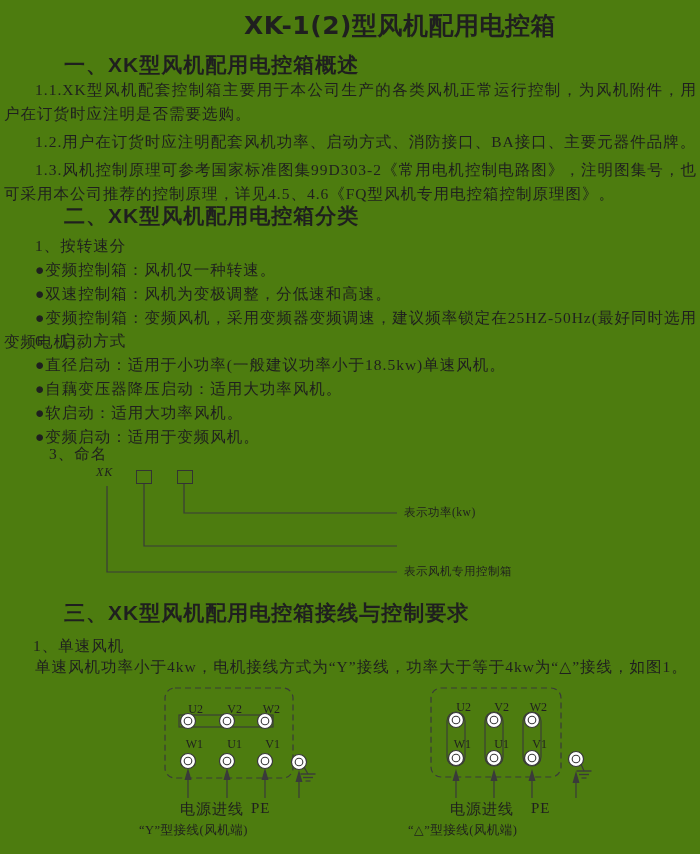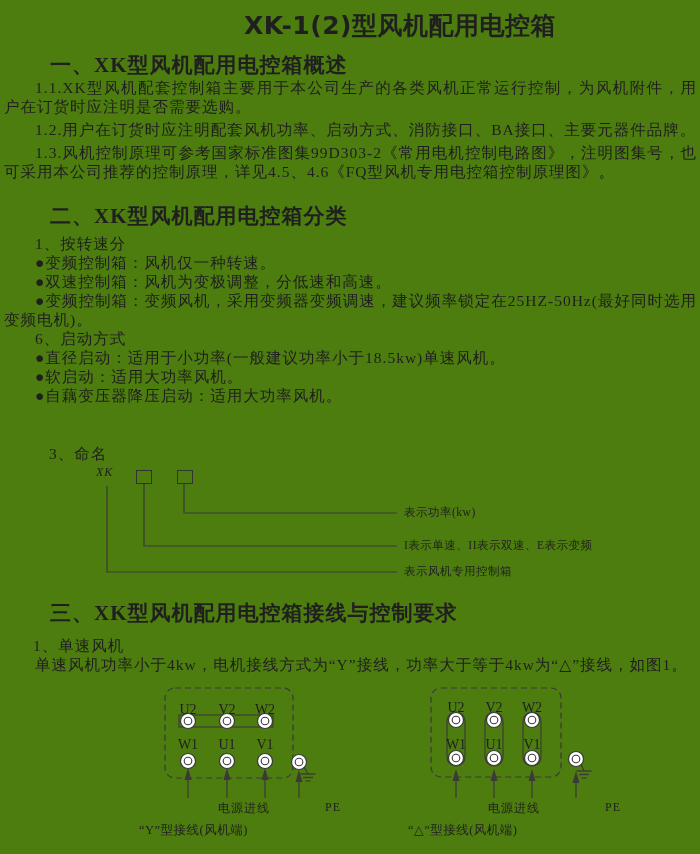--- a/index.html
+++ b/index.html
@@ -8,37 +8,37 @@
     background:#4d7c0f; color:#1f1f1f; overflow:hidden;
     font-family:"Liberation Serif","DejaVu Serif",serif;
   }
   .abs{position:absolute;}
   .title{
     position:absolute; top:9px; left:110px; width:580px;
     text-align:center; font-family:"DejaVu Sans","Liberation Sans",sans-serif;
     font-weight:bold; font-size:25px; letter-spacing:0.5px; white-space:nowrap;
   }
   .h{
-    position:absolute; left:50px;
-    font-family:Liberation Serif, serif;
+    position:absolute; left:64px;
+    font-family:Liberation Sans, sans-serif;
     font-weight:bold; font-size:21px; letter-spacing:1px; white-space:nowrap;
   }
-  .flow{position:absolute; left:4px; width:693px; font-size:15.5px; line-height:19px; letter-spacing:1px; text-align:justify;}
+  .flow{position:absolute; left:4px; width:693px; font-size:15.5px; line-height:24px; letter-spacing:1px; text-align:justify;}
   .flow p{margin:0; text-indent:2em;}
   .flow p + p{margin-top:4px;}
   .flow .grouptitle{margin-bottom:0;}
   .nbox{position:absolute; width:14px; height:12px; border:1.5px solid #333;}
   .nlabel{position:absolute; left:404px; font-size:11.5px; letter-spacing:0.5px; white-space:nowrap;}
   .ntext{position:absolute; font-size:12px; letter-spacing:1px;font-style:italic;}
   svg{position:absolute; left:0; top:0;}
   .wd{position:absolute; width:195px; height:170px;}
-  .tlabel{position:absolute; width:30px; margin-left:-15px; text-align:center;
-          font-size:14px; white-space:nowrap;}
-  .plabel{position:absolute; width:90px; margin-left:-45px; text-align:right;
-          font-size:12px; letter-spacing:1px; white-space:nowrap;}
+  .tlabel{position:absolute; width:30px; margin-left:-15px; text-align:right;
+          font-size:12px; white-space:nowrap;}
+  .plabel{position:absolute; width:90px; margin-left:-45px; text-align:left;
+          font-size:15px; letter-spacing:1px; white-space:nowrap;}
   .cap{position:absolute; width:180px; margin-left:-90px; 
        font-size:12.5px; letter-spacing:0.5px; white-space:nowrap;}
   .stroke{stroke:#3a3a3a; fill:none;}
 </style>
 </head>
 <body>
 
 <div class="page">
 
   <div class="title">XK-1(2)型风机配用电控箱</div>
@@ -55,36 +55,36 @@
   <div class="flow" style="top:234px;">
     <p class="grouptitle">1、按转速分</p>
     <p style="margin-top:0;">●变频控制箱：风机仅一种转速。</p>
     <p style="margin-top:0;">●双速控制箱：风机为变极调整，分低速和高速。</p>
     <p style="margin-top:0;">●变频控制箱：变频风机，采用变频器变频调速，建议频率锁定在25HZ-50Hz(最好同时选用变频电机)。</p>
   </div>
 
   <div class="flow" style="top:329px;">
     <p class="grouptitle">6、启动方式</p>
     <p style="margin-top:0;">●直径启动：适用于小功率(一般建议功率小于18.5kw)单速风机。</p>
+    <p style="margin-top:0;">●自藕变压器降压启动：适用大功率风机。</p>
     <p style="margin-top:0;">●软启动：适用大功率风机。</p>
-    <p style="margin-top:0;">●自藕变压器降压启动：适用大功率风机。</p>
+    <p style="margin-top:0;">●变频启动：适用于变频风机。</p>
   </div>
 
   <div class="abs" style="left:49px; top:444px; font-size:15.5px; letter-spacing:1px;">3、命名</div>
 
   <svg width="700" height="150" style="top:440px;">
     <path class="stroke" stroke-width="1.2" d="M184,44 V73 H397"></path>
     <path class="stroke" stroke-width="1.2" d="M144,44 V106 H397"></path>
     <path class="stroke" stroke-width="1.2" d="M107,46 V132 H397"></path>
   </svg>
   <div class="ntext" style="left:96px; top:465px;">XK</div>
   <div class="nbox" style="left:136px; top:470px;"></div>
   <div class="nbox" style="left:177px; top:470px;"></div>
   <div class="nlabel" style="top:505px;">表示功率(kw)</div>
-  <div class="nlabel" style="top:538px;">I表示单速、II表示双速、E表示变频</div>
   <div class="nlabel" style="top:564px;">表示风机专用控制箱</div>
 
   <div class="h" style="top:599px;">三、XK型风机配用电控箱接线与控制要求</div>
   <div class="abs" style="left:33px; top:636px; font-size:15.5px; letter-spacing:1px;">1、单速风机</div>
   <div class="flow" style="top:655px;">
     <p>单速风机功率小于4kw，电机接线方式为“Y”接线，功率大于等于4kw为“△”接线，如图1。</p>
   </div>
 
   <div class="wd" style="left:145px; top:683px;">
     <svg width="195" height="170">

